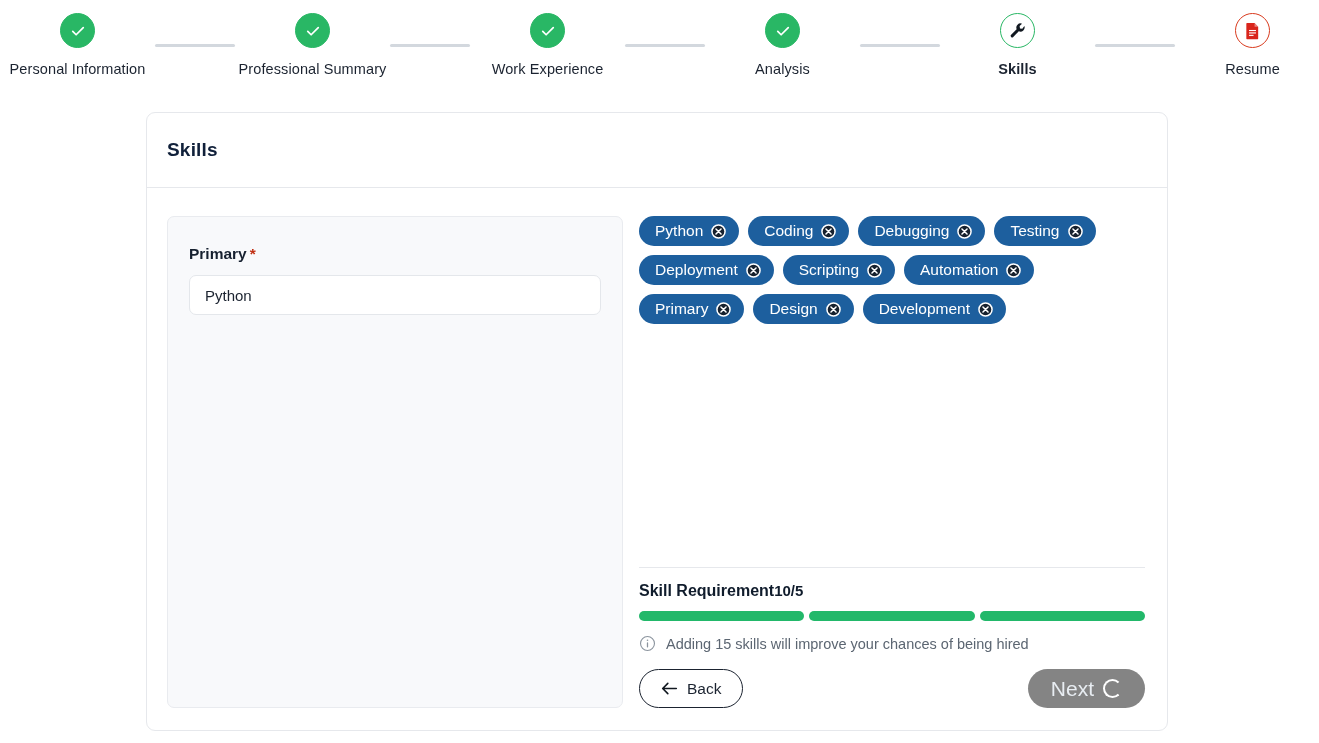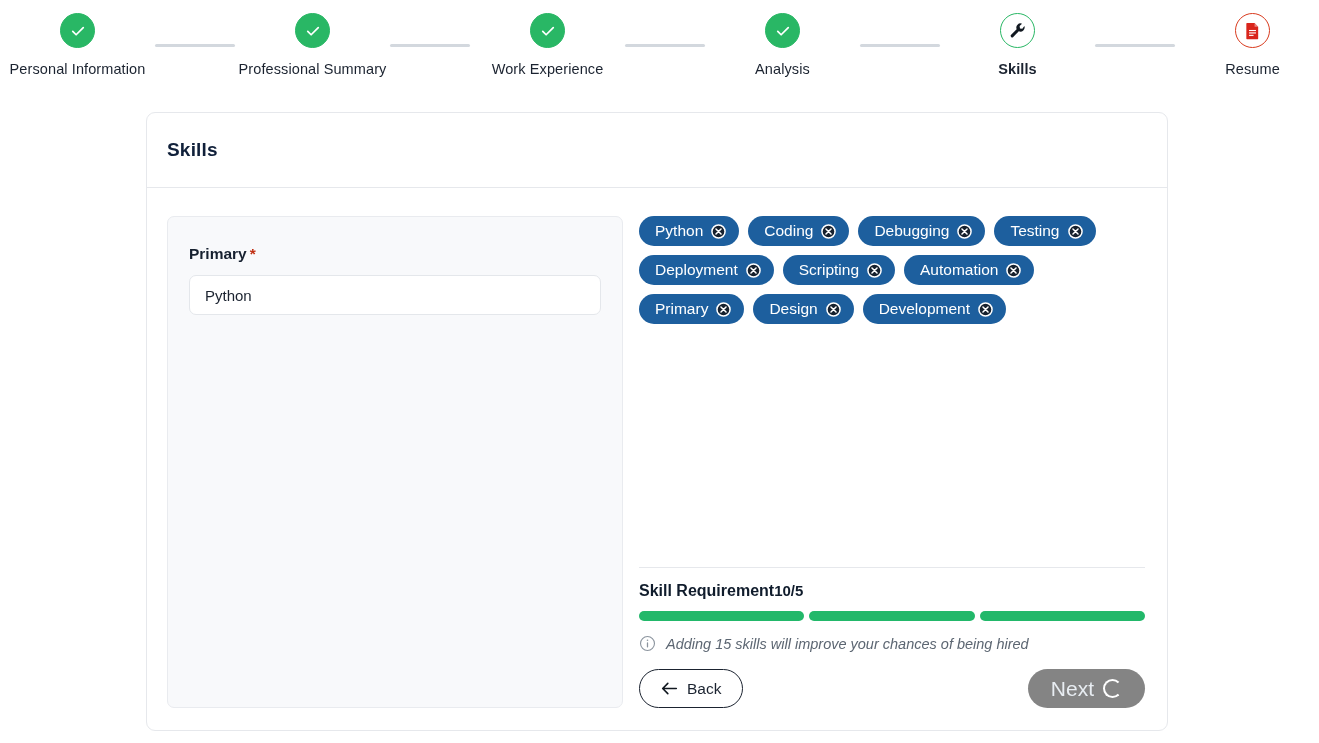--- a/index.html
+++ b/index.html
@@ -208,21 +208,20 @@
     background: #e2e5ea;
   }
   .progress-seg.filled {
     background: #22b86a;
   }
   .hint-row {
     display: flex;
     align-items: center;
     gap: 10px;
     margin-top: 14px;
-    font-style: italic;
   }
   .hint-text {
     font-size: 14.5px;
     color: #5c6672;
   }
 
   .actions {
     display: flex;
     justify-content: space-between;
     align-items: center;

